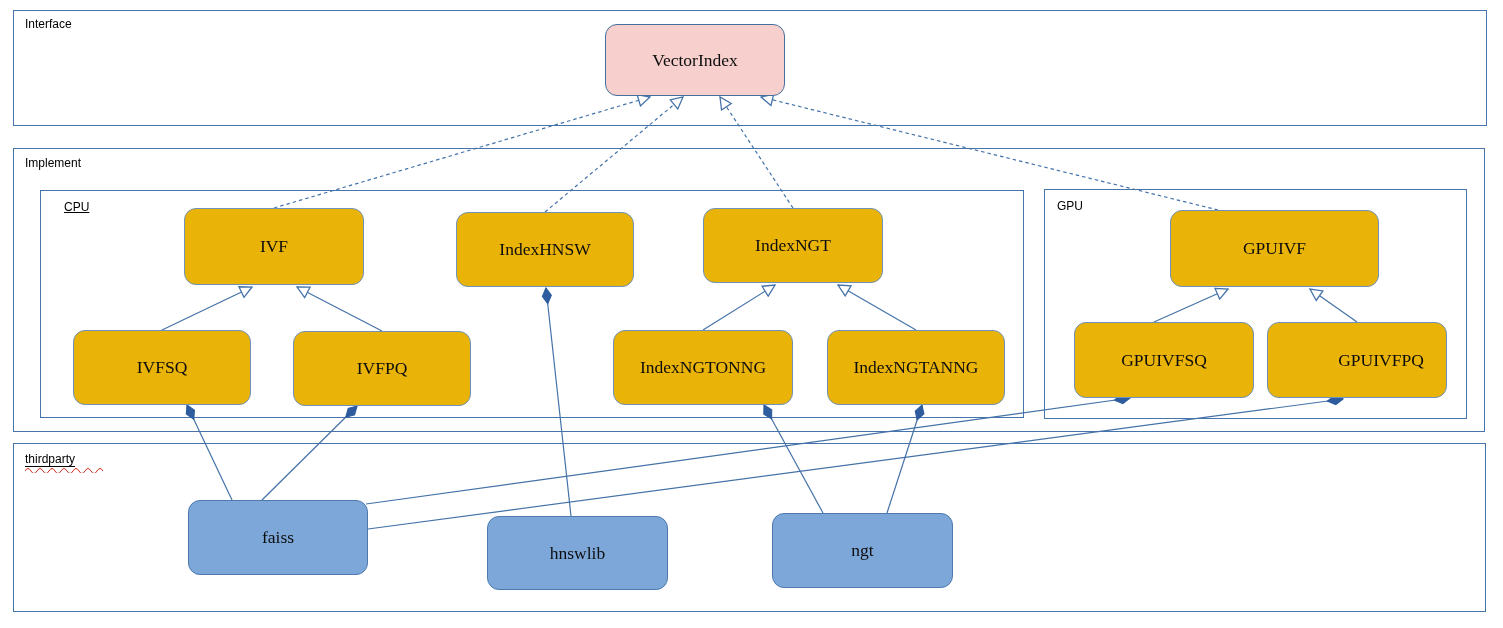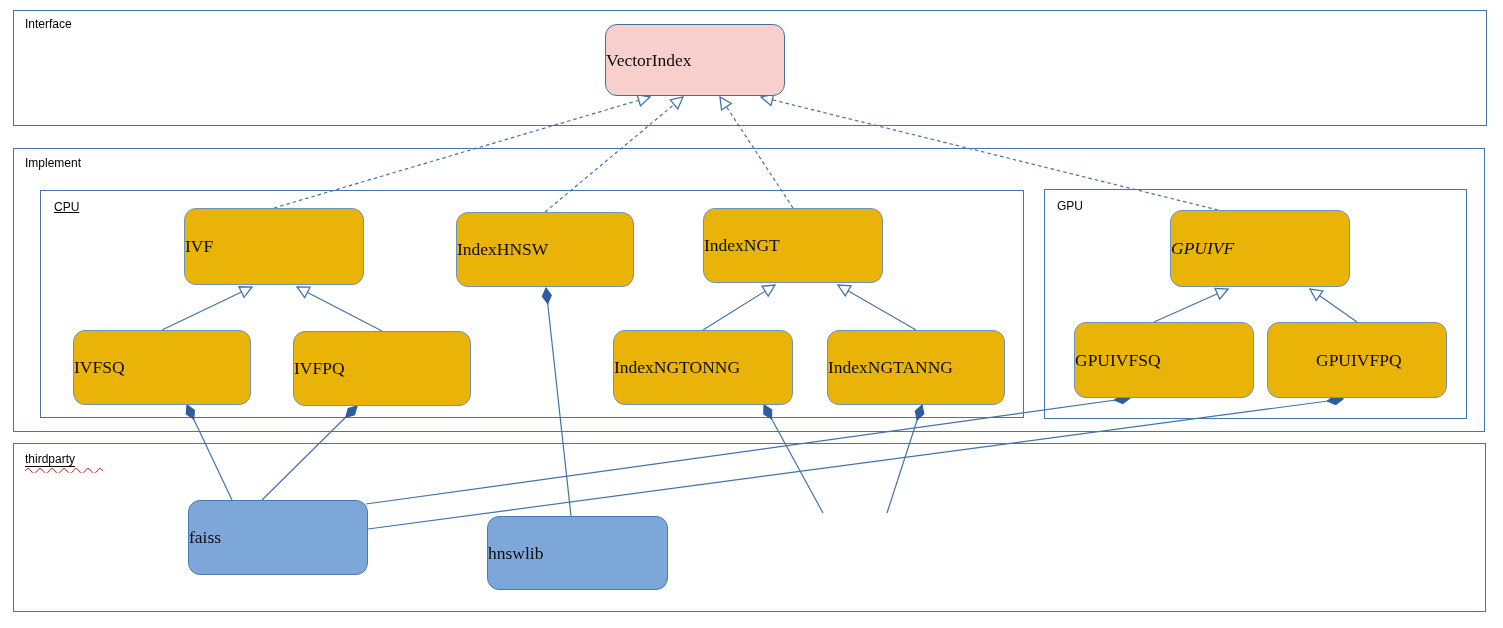--- a/index.html
+++ b/index.html
@@ -10,21 +10,21 @@
   .container {
     position:absolute; border:1.6px solid #4674ab; background:transparent;
     box-sizing:border-box; z-index:1;
   }
   .clabel {
     position:absolute; font-size:12px; color:#000; z-index:2; white-space:nowrap;
   }
   .edges { position:absolute; left:0; top:0; z-index:3; }
   .node {
     position:absolute; box-sizing:border-box; border-radius:12px;
-    display:flex; align-items:center; 
+    display:flex; align-items:center; justify-content:center;
     font-family:"Liberation Serif", serif; font-size:17.5px; color:#0d0d0d;
     z-index:4; text-align:center;
   }
   .node.green { background:#eab308; border:1.5px solid #6d93bd; }
   .node.pink  { background:#f7cfcc; border:1.5px solid #41719c; }
   .node.blue  { background:#7da7d9; border:1.5px solid #4d7bae; }
   .squiggle { display:block; margin-top:1px; }
   .underlined { text-decoration:underline; text-decoration-thickness:1px; text-underline-offset:3px; }
 </style>
 </head>
@@ -32,21 +32,21 @@
 
 <div class="stage">
 
   <div class="container" style="left:13px; top:10px; width:1474px; height:116px;"></div>
   <span class="clabel" style="left:25px; top:17px;">Interface</span>
 
   <div class="container" style="left:13px; top:148px; width:1472px; height:284px;"></div>
   <span class="clabel" style="left:25px; top:156px;">Implement</span>
 
   <div class="container" style="left:40px; top:190px; width:984px; height:228px;"></div>
-  <span class="clabel" style="left:54px; top:200px;text-decoration:underline;">CPU</span>
+  <span class="clabel" style="left:64px; top:200px;text-decoration:underline;">CPU</span>
 
   <div class="container" style="left:1044px; top:189px; width:423px; height:230px;"></div>
   <span class="clabel" style="left:1057px; top:199px;">GPU</span>
 
   <div class="container" style="left:13px; top:443px; width:1473px; height:169px;"></div>
   <span class="clabel" style="left:25px; top:452px;">
     <span class="underlined">thirdparty</span>
     <svg class="squiggle" width="78" height="6" viewBox="0 0 78 6">
       <path d="M0,4 q3,-5 6,0 t6,0 t6,0 t6,0 t6,0 t6,0 t6,0 t6,0 t6,0 t6,0 t6,0 t6,0 t6,0" fill="none" stroke="#cc2b1d" stroke-width="1"></path>
     </svg>
@@ -98,21 +98,21 @@
   </div>
 
   <div class="node green" style="left:456px; top:212px; width:178px; height:75px;">
     <span>IndexHNSW</span>
   </div>
 
   <div class="node green" style="left:703px; top:208px; width:180px; height:75px;">
     <span>IndexNGT</span>
   </div>
 
-  <div class="node green" style="left:1170px; top:210px; width:180px; height:77px;font-style:italic;">
+  <div class="node green" style="left:1170px; top:210px; width:209px; height:77px;">
     <span>GPUIVF</span>
   </div>
 
   <div class="node green" style="left:73px; top:330px; width:178px; height:75px;">
     <span>IVFSQ</span>
   </div>
 
   <div class="node green" style="left:293px; top:331px; width:178px; height:75px;">
     <span>IVFPQ</span>
   </div>
@@ -134,14 +134,17 @@
   </div>
 
   <div class="node blue" style="left:188px; top:500px; width:180px; height:75px;">
     <span>faiss</span>
   </div>
 
   <div class="node blue" style="left:487px; top:516px; width:181px; height:74px;">
     <span>hnswlib</span>
   </div>
 
+  <div class="node blue" style="left:772px; top:513px; width:181px; height:75px;">
+    <span>ngt</span>
+  </div>
 
 </div>
 
 </body></html>

